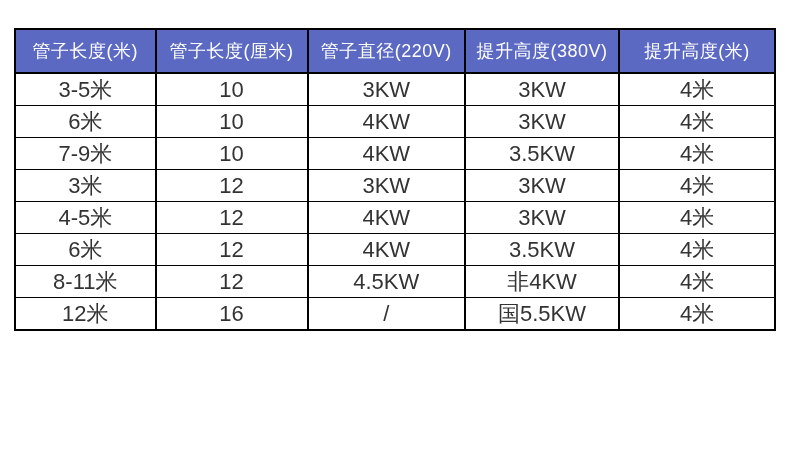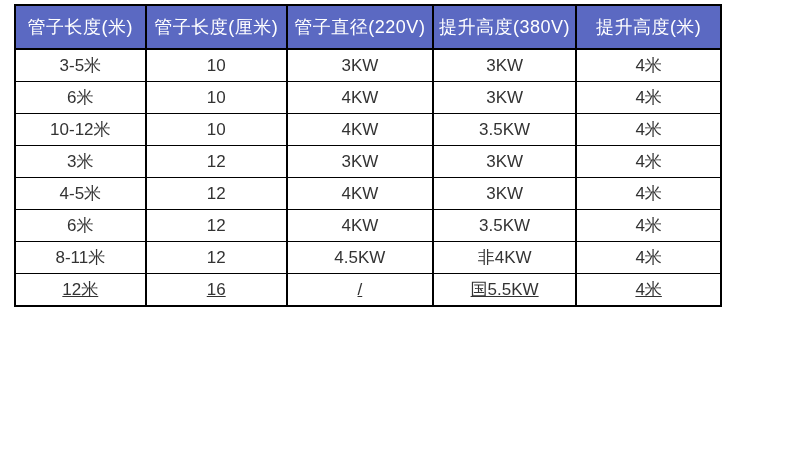--- a/index.html
+++ b/index.html
@@ -12,51 +12,51 @@
   }
   .page {
     position: relative;
     width: 790px;
     height: 460px;
     overflow: hidden;
   }
   table.spec-table {
     position: absolute;
     left: 14px;
-    top: 4px;
-    width: 708px;
+    top: 28px;
+    width: 762px;
     border-collapse: collapse;
     table-layout: fixed;
   }
   table.spec-table th {
     background: var(--header-bg, #5B69C2);
     color: var(--header-text, #ffffff);
     font-size: 18px;
     font-weight: 400;
     height: 42px;
     border: 2px solid var(--border-color, #000000);
     text-align: center;
     vertical-align: middle;
     padding: 0 2px;
     letter-spacing: 0.5px;
   }
   table.spec-table td {
     background: #ffffff;
     color: var(--body-text, #333333);
-    font-size: 17px;
+    font-size: 22px;
     height: 31px;
     border: 2px solid var(--border-color, #000000);
     border-top-width: 1.5px;
     border-bottom-width: 1.5px;
     text-align: center;
     vertical-align: middle;
     padding: 0 2px;
   }
   table.spec-table tr:first-child td { border-top-width: 2px; }
-  table.spec-table tr:last-child td { border-bottom-width: 2px; text-decoration: underline; }
+  table.spec-table tr:last-child td { border-bottom-width: 2px; }
 </style>
 </head>
 <body>
 
 <div class="page">
   <table class="spec-table">
     <colgroup>
         <col style="width: 18.5%;">
         <col style="width: 20%;">
         <col style="width: 20.7%;">
@@ -81,21 +81,21 @@
           <td>4米</td>
         </tr>
         <tr>
           <td>6米</td>
           <td>10</td>
           <td>4KW</td>
           <td>3KW</td>
           <td>4米</td>
         </tr>
         <tr>
-          <td>10-12米</td>
+          <td>7-9米</td>
           <td>10</td>
           <td>4KW</td>
           <td>3.5KW</td>
           <td>4米</td>
         </tr>
         <tr>
           <td>3米</td>
           <td>12</td>
           <td>3KW</td>
           <td>3KW</td>

